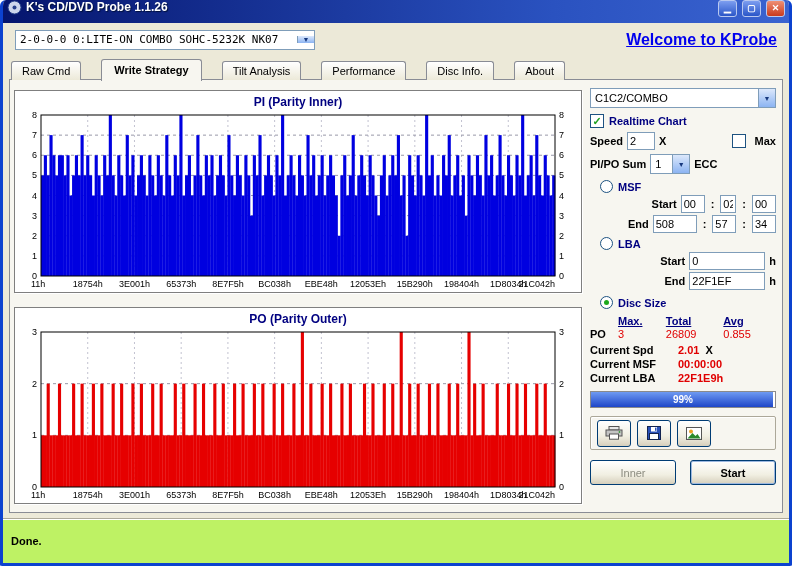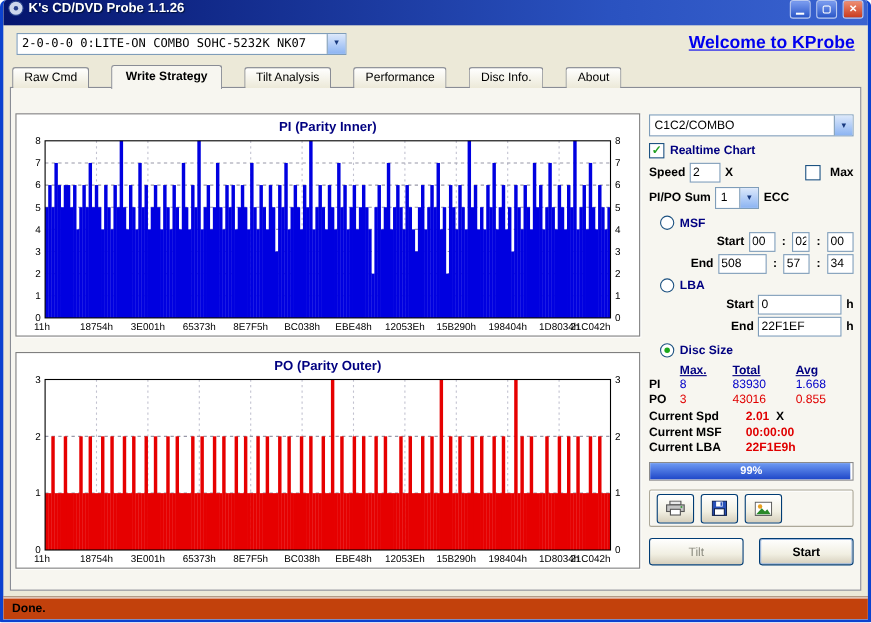--- a/index.html
+++ b/index.html
@@ -16,30 +16,30 @@
           background:linear-gradient(#7d9ef0,#2a56c8);color:#fff;font-size:9px;font-weight:bold;
           display:inline-flex;align-items:center;justify-content:center;cursor:default;line-height:1;}
   .winbtn.close{background:linear-gradient(#ef9075,#c83a1e);}
   
   .toolbar{height:33px;flex:0 0 33px;display:flex;align-items:center;justify-content:space-between;padding:0 12px;}
   .combo{display:inline-flex;align-items:stretch;background:#fff;border:1px solid #7f9db9;height:20px;box-sizing:border-box;}
   .combo-text{display:flex;align-items:center;padding:0 4px;white-space:nowrap;}
   .drive-combo .combo-text{font-family:"DejaVu Sans Mono",monospace;font-size:11px;}
   .combo-arrow{width:16px;background:linear-gradient(#dce8fb,#8cb4f2);border-left:1px solid #7f9db9;
                color:#17387e;font-size:7px;display:flex;align-items:center;justify-content:center;}
-  .drive-combo{min-width:300px;justify-content:space-between;}
+  .drive-combo{min-width:300px;justify-content:space-between;align-items:center;}
   .welcome-link{color:#0000ee;font-weight:bold;text-decoration:underline;font-size:16px;cursor:pointer;}
   
   .tabstrip{display:flex;align-items:flex-end;padding:0 0 0 8px;gap:20px;height:23px;flex:0 0 23px;position:relative;z-index:2;}
   .tab{padding:3px 10px 3px 10px;border:1px solid #898c95;border-bottom:none;border-radius:3px 3px 0 0;
        background:linear-gradient(#ffffff,#ece9d8);position:relative;top:1px;cursor:default;}
   .tab.active{background:#f7f6f0;font-weight:bold;padding:4px 12px 5px 12px;top:2px;z-index:3;}
   
   .content{flex:1;margin:0 6px 5px 6px;border:1px solid #898c95;background:#f7f6f0;display:flex;
-           padding:8px 6px 6px 4px;gap:8px;position:relative;z-index:1;box-sizing:border-box;min-height:0;align-items:center;}
+           padding:8px 6px 6px 4px;gap:8px;position:relative;z-index:1;box-sizing:border-box;min-height:0;}
   .charts-col{flex:1;display:flex;flex-direction:column;gap:14px;padding-top:2px;min-width:0;}
   .chart-box{background:#fff;border:1px solid #7f7f7f;box-shadow:1px 1px 0 #ffffff;padding:2px 0 0 0;}
   .chart-title{text-align:center;color:#000080;font-weight:bold;font-size:12px;padding:2px 0 1px 0;}
   .chart-box svg{display:block;margin:0 auto;font-family:"Liberation Sans",sans-serif;}
   
   .side-col{width:186px;flex:0 0 186px;display:flex;flex-direction:column;}
   .srow{display:flex;align-items:center;}
   .lbl{font-weight:bold;}
   .navy{color:#000080;font-weight:bold;}
   .tfield{border:1px solid #7f9db9;height:18px;box-sizing:border-box;font:11px "Liberation Sans",sans-serif;
@@ -67,22 +67,22 @@
             display:flex;gap:6px;align-items:center;height:34px;box-sizing:border-box;margin-bottom:8px;}
   .iconbtn{width:32px;height:25px;border:1px solid #003c74;border-radius:3px;
            background:linear-gradient(#ffffff,#f1efe2 60%,#d6cfbc);display:flex;align-items:center;justify-content:center;cursor:default;}
   .btnrow{display:flex;justify-content:space-between;margin-top:2px;}
   .actionbtn{width:86px;height:25px;border:1px solid #003c74;border-radius:3px;box-sizing:border-box;
              background:linear-gradient(#ffffff,#f1efe2 60%,#d6cfbc);font:11px "Liberation Sans",sans-serif;
              display:flex;align-items:center;justify-content:center;cursor:default;}
   .actionbtn.stop{color:#8c8c80;}
   .actionbtn.start{font-weight:bold;box-shadow:0 0 0 1px #9cb8e0 inset;}
   
-  .statusbar{height:20px;flex:0 0 20px;display:flex;align-items:center;padding:0 8px;font-weight:bold;
-             background:#c2410c;border-top:1px solid #aca899;box-shadow:inset 0 1px 0 #ffffff;}
+  .statusbar{height:20px;flex:0 0 20px;display:flex;align-items:center;padding:12px 8px;font-weight:bold;
+             background:#bef264;border-top:1px solid #aca899;box-shadow:inset 0 1px 0 #ffffff;}
   
   .mb6{margin-bottom:6px;} .mb4{margin-bottom:4px;} .mb2{margin-bottom:2px;}
   .gap4{gap:4px;} .right{justify-content:flex-end;}
   .sep{font-weight:bold;padding:0 2px;}
 </style>
 </head>
 <body>
 
 <div class="window">
 
@@ -655,29 +655,23 @@
 
       <table class="stats">
         <tbody>
             <tr>
           <th style="width:22px;"></th>
           <th>Max.</th>
           <th>Total</th>
           <th>Avg</th>
         </tr>
         <tr>
-          <td class="rlabel">PI</td>
-          <td class="pi-val">8</td>
-          <td class="pi-val">83930</td>
-          <td class="pi-val">1.668</td>
-        </tr>
-        <tr>
           <td class="rlabel">PO</td>
           <td class="po-val">3</td>
-          <td class="po-val">43016</td>
+          <td class="po-val">26809</td>
           <td class="po-val">0.855</td>
         </tr>
       </tbody>
         </table>
 
       <div class="cur-row">
         <span class="cur-label">Current Spd</span>
         <span class="cur-val">2.01</span>
         <span class="cur-suffix">X</span>
       </div>
@@ -715,21 +709,21 @@
         <span class="iconbtn">
           <svg width="16" height="13" viewBox="0 0 16 13">
             <rect x="0.5" y="0.5" width="15" height="12" fill="#fff" stroke="#555"></rect>
             <circle cx="5" cy="4.5" r="2" fill="#e8a020"></circle>
             <path d="M1.5 11.5 L6.5 6 L9.5 9 L11.5 7 L14.5 11.5 Z" fill="#2a8a2a"></path>
           </svg>
         </span>
       </div>
 
       <div class="btnrow">
-        <span class="actionbtn stop">Tilt</span>
+        <span class="actionbtn stop">Inner</span>
         <span class="actionbtn start">Start</span>
       </div>
 
     </div>
   </div>
 
   <div class="statusbar">
     <span>Done.</span>
   </div>
 </div>

